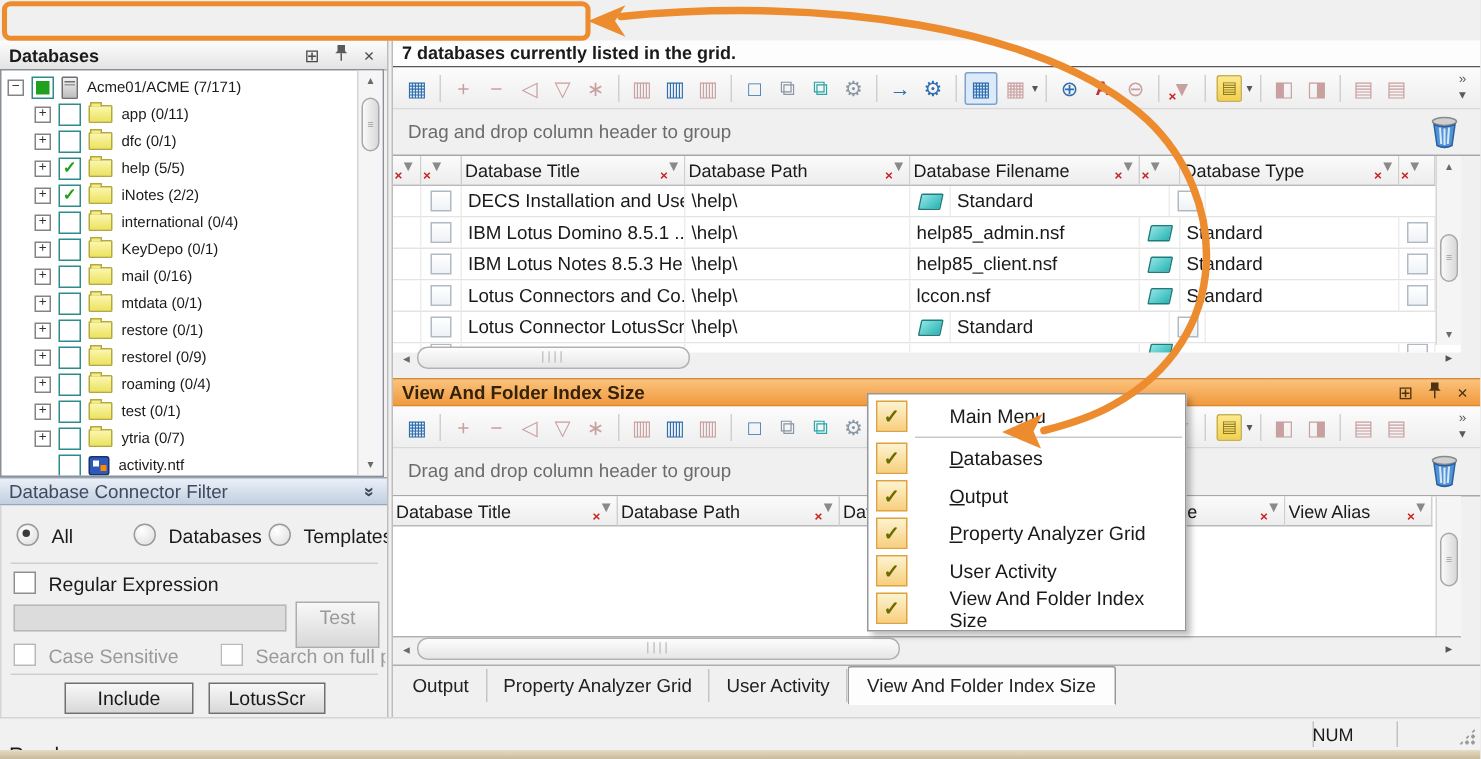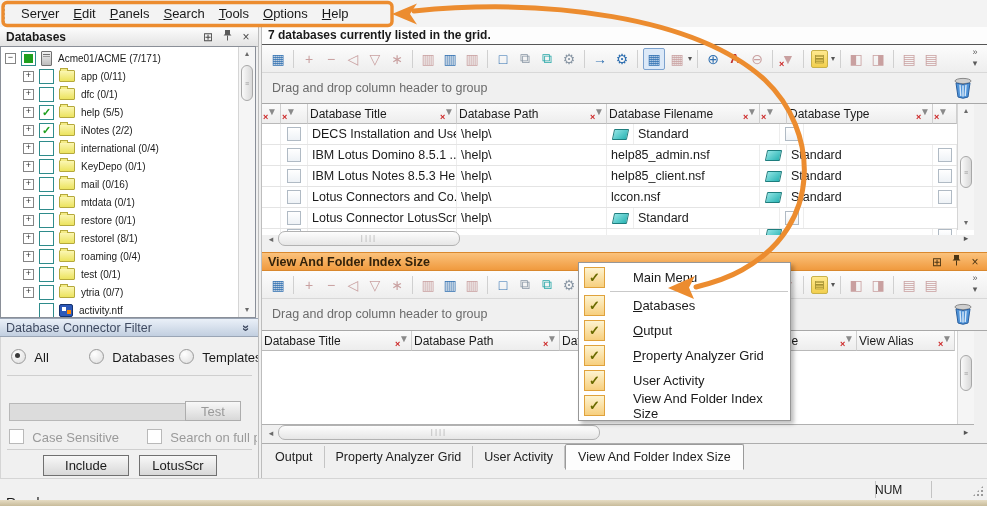--- a/index.html
+++ b/index.html
@@ -151,32 +151,20 @@
       clip-path:polygon(100% 0,100% 100%,0 100%);}
   #bottomstrip{position:absolute;left:0;top:500px;width:987px;height:6px;
       background:linear-gradient(#e6dcc4,#c8bb9a);}
   #annot{position:absolute;left:0;top:0;z-index:60;pointer-events:none;}
 </style>
 </head>
 <body>
 
 <div id="app">
 
-  <div id="menubar">
-    <div class="grip"></div>
-    <div id="menuitems">
-        <div class="mi">Ser<u>v</u>er</div>
-        <div class="mi"><u>E</u>dit</div>
-        <div class="mi"><u>P</u>anels</div>
-        <div class="mi"><u>S</u>earch</div>
-        <div class="mi"><u>T</u>ools</div>
-        <div class="mi"><u>O</u>ptions</div>
-        <div class="mi"><u>H</u>elp</div>
-      </div>
-  </div>
 
   <div id="sidebar">
     <div class="sb-head">
       <span class="sb-title">Databases</span>
       <span class="ph-btn">⊞</span>
       <span class="ph-btn"><svg width="9" height="12" viewBox="0 0 9 12">
             <path d="M2 1 h5 v4 l1.5 1.5 h-8 L2 5 Z" fill="#5a5a5a"></path>
             <rect x="4" y="6.5" width="1" height="5" fill="#5a5a5a"></rect>
           </svg></span>
       <span class="ph-btn">×</span>
@@ -242,21 +230,21 @@
           <div class="trow" style="padding-left: 22px;">
             <div class="texp">+</div>
             <div class="tcb"></div>
             <div class="ticon folder"></div>
             <div class="tlabel">restore  (0/1)</div>
           </div>
           <div class="trow" style="padding-left: 22px;">
             <div class="texp">+</div>
             <div class="tcb"></div>
             <div class="ticon folder"></div>
-            <div class="tlabel">restorel  (8/1)</div>
+            <div class="tlabel">restorel  (0/9)</div>
           </div>
           <div class="trow" style="padding-left: 22px;">
             <div class="texp">+</div>
             <div class="tcb"></div>
             <div class="ticon folder"></div>
             <div class="tlabel">roaming  (0/4)</div>
           </div>
           <div class="trow" style="padding-left: 22px;">
             <div class="texp">+</div>
             <div class="tcb"></div>
@@ -293,22 +281,26 @@
       </div>
       <div class="frow" style="left:88px;top:12px;">
         <span class="radio"></span>
         <span class="flabel">Databases</span>
       </div>
       <div class="frow" style="left:178px;top:12px;">
         <span class="radio"></span>
         <span class="flabel">Templates</span>
       </div>
       <div class="hr" style="top:38px;"></div>
+      <div class="frow" style="left:8px;top:44px;">
+        <span class="cb"></span>
+        <span class="flabel">Regular Expression</span>
+      </div>
       <div class="inp" style="left:8px;top:66px;width:180px;"></div>
-      <div class="btn dis" style="left:184px;top:64px;width:56px;height:20px;">Test</div>
+      <div class="btn dis" style="left:196px;top:64px;width:56px;height:31px;">Test</div>
       <div class="frow" style="left:8px;top:92px;">
         <span class="cb dis"></span>
         <span class="flabel dis">Case Sensitive</span>
       </div>
       <div class="frow" style="left:146px;top:92px;width:110px;overflow:hidden;">
         <span class="cb dis"></span>
         <span class="flabel dis">Search on full path</span>
       </div>
       <div class="hr" style="top:112px;"></div>
       <div class="btn" style="left:42px;top:118px;width:86px;height:21px;">Include</div>

